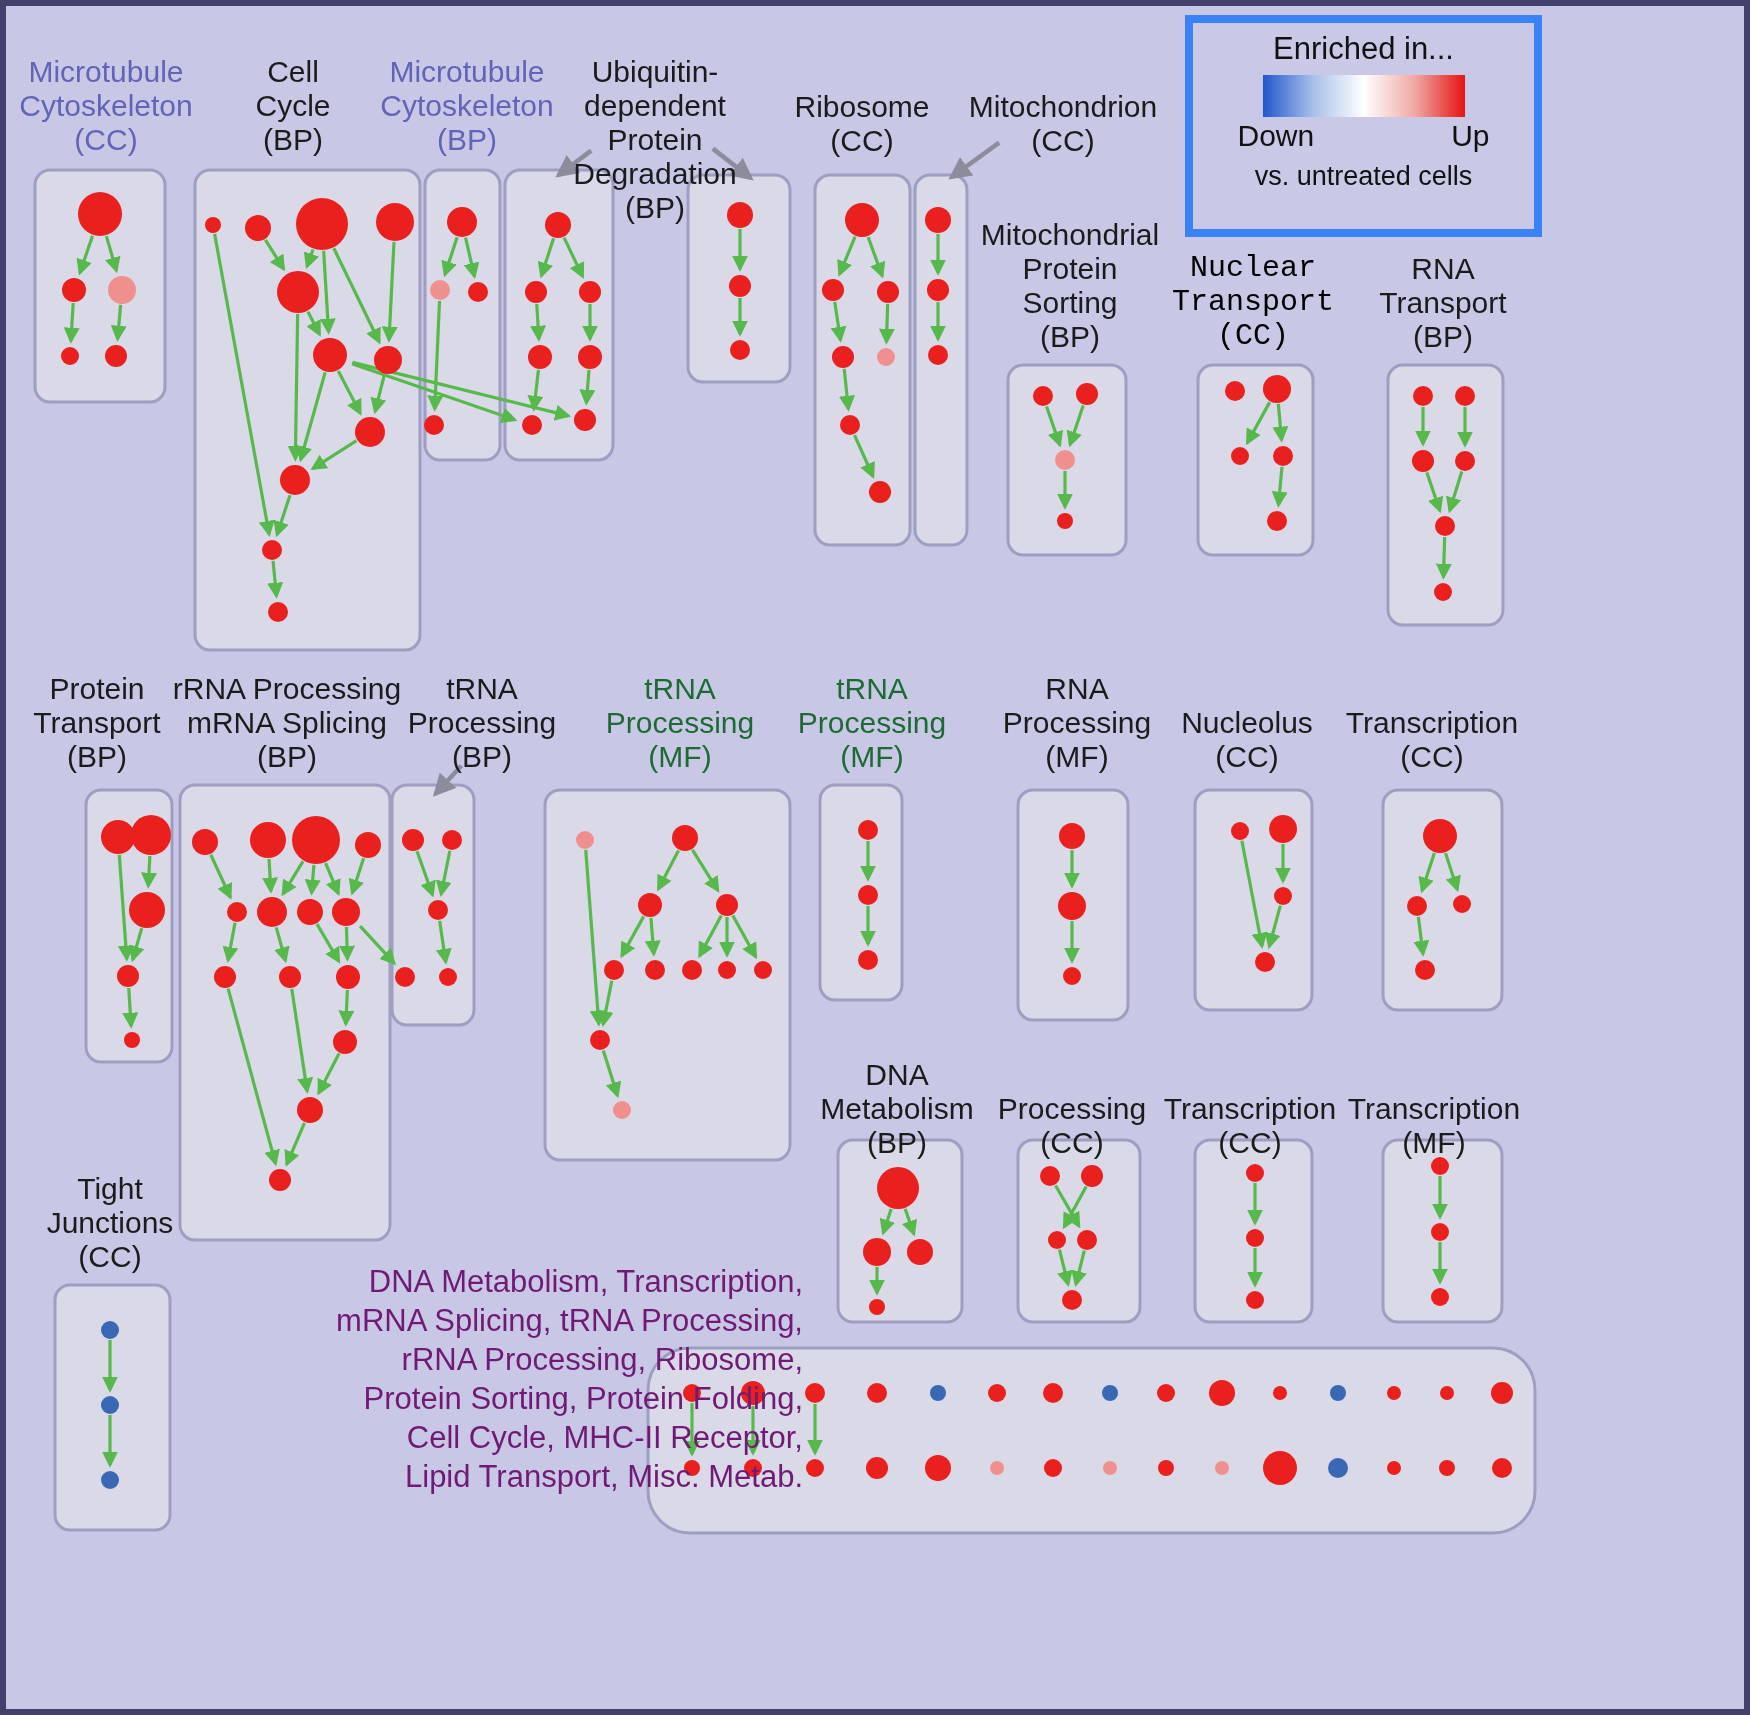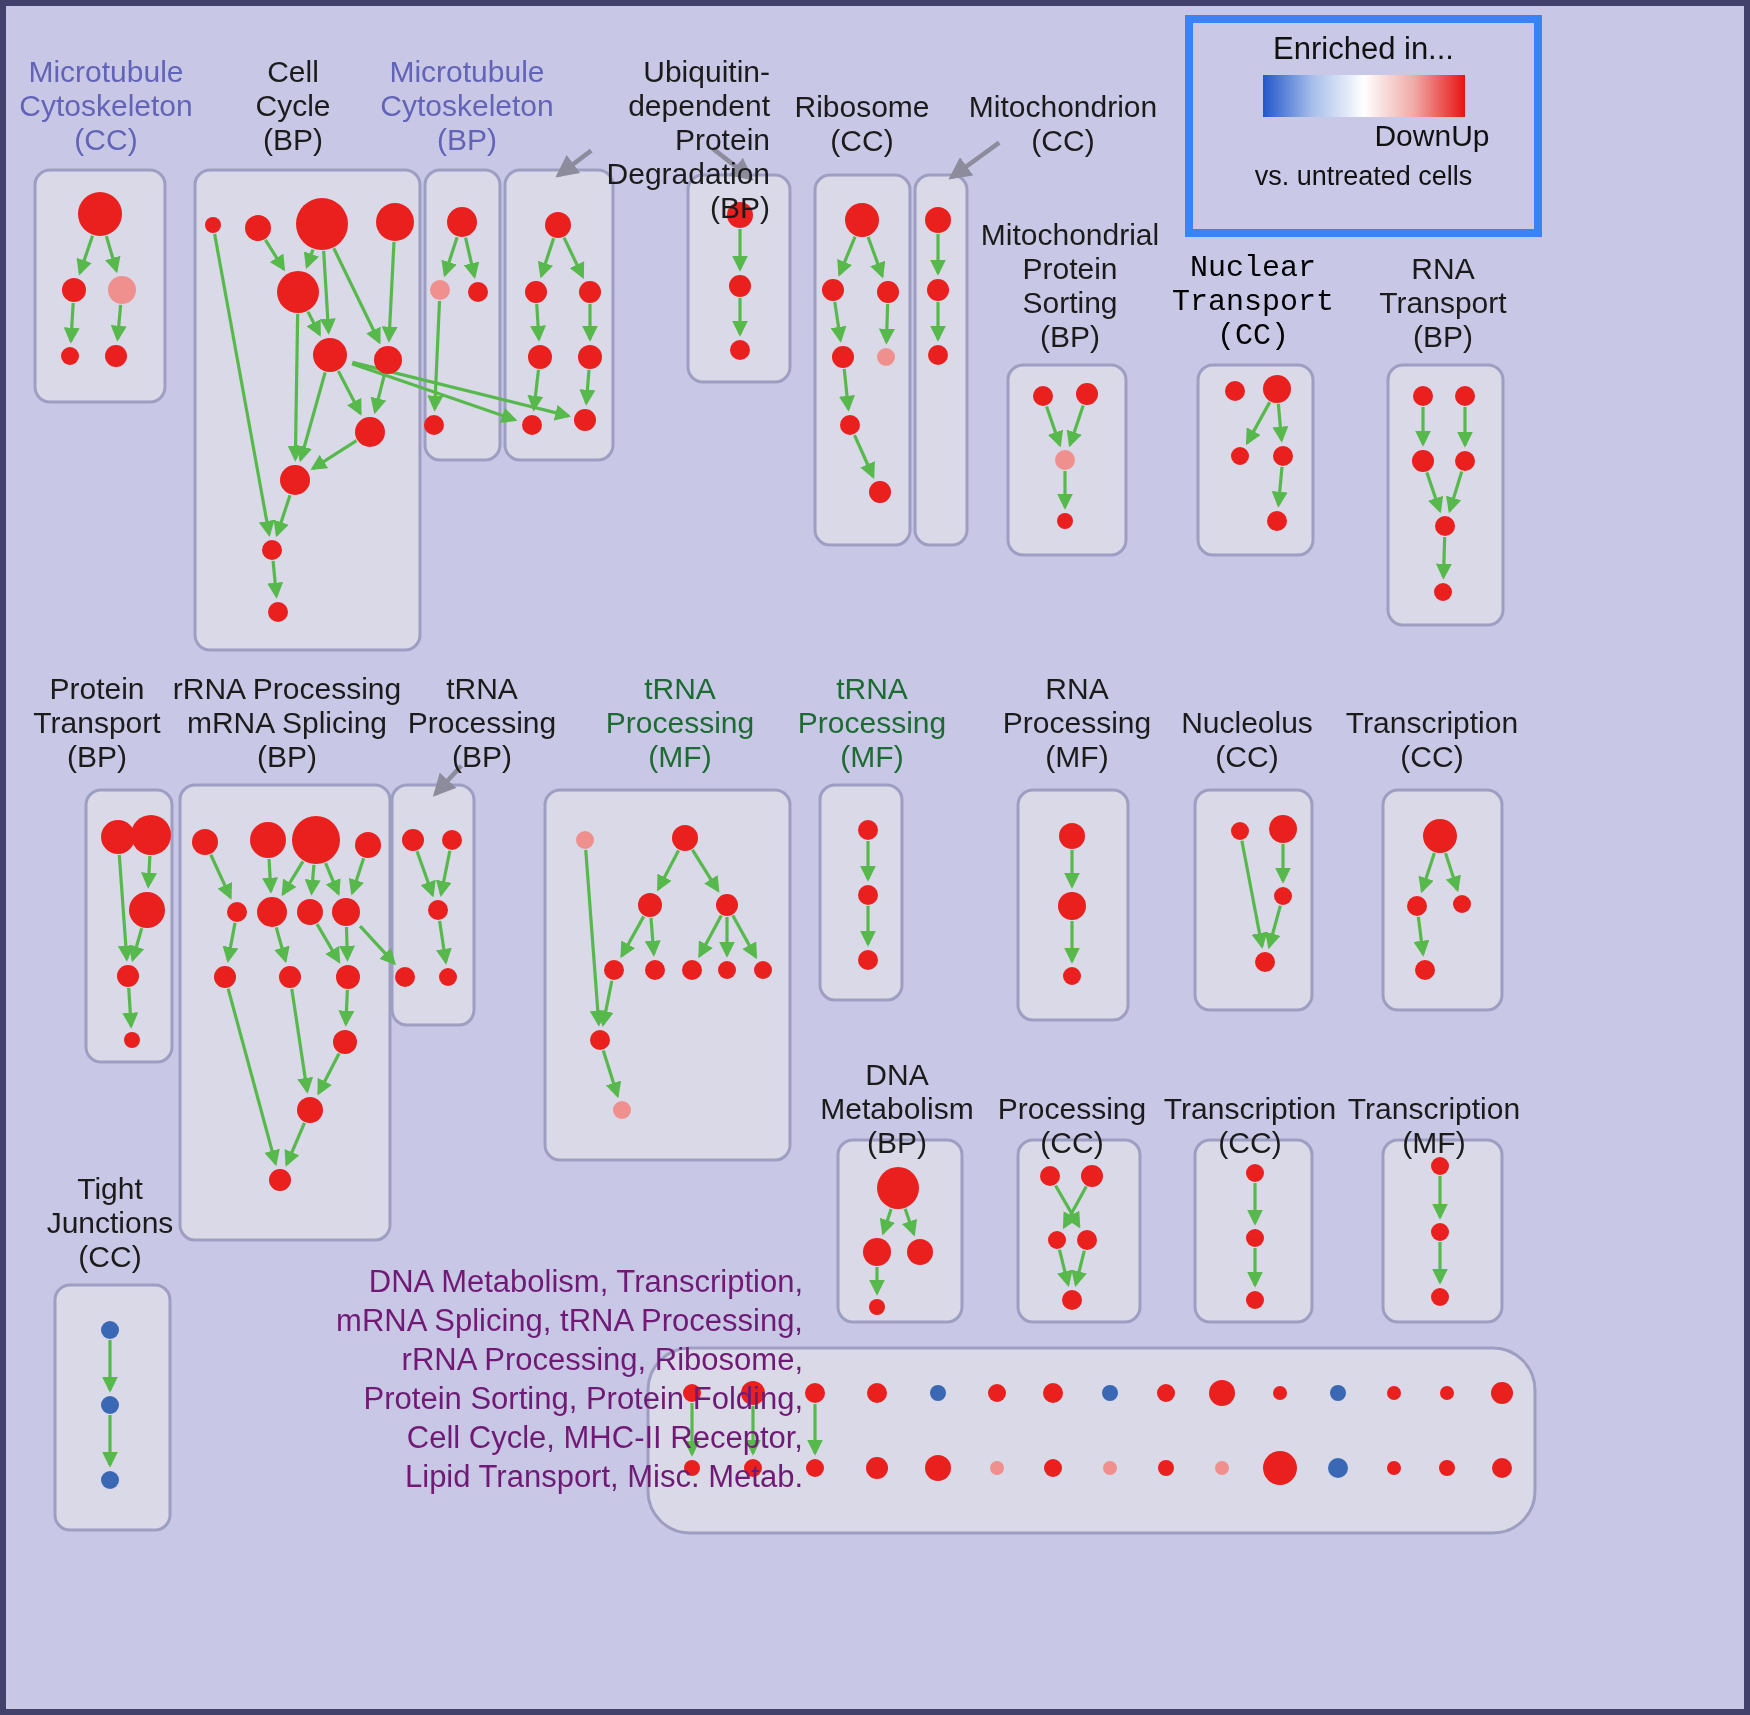--- a/index.html
+++ b/index.html
@@ -9,21 +9,21 @@
   #diagram { position:absolute; left:0; top:0; }
   .label-layer { position:absolute; left:0; top:0; width:100%; height:100%; pointer-events:none; }
   .cluster-label { position:absolute; font-size:30px; line-height:1.13; text-align:center;
                    white-space:pre-line; font-weight:400; }
   .misc-note { position:absolute; left:222px; top:1262px; width:540px; font-size:31px;
                line-height:1.26; color:#701a75; white-space:pre-line; text-align:right;margin-left:41px; }
   .legend { position:absolute; left:1185px; top:15px; width:357px; height:222px;
             border:8px solid #3b82f6; background:#c9c9e7; text-align:center; }
   .legend-title { font-size:31px; color:#111111; margin-top:8px; }
   .legend-bar { width:202px; height:42px; margin:8px auto 2px auto; }
-  .legend-updown { display:flex; justify-content:flex-end; width:252px;
+  .legend-updown { display:flex; justify-content:space-between; width:252px;
                    margin:2px auto 6px auto; font-size:30px; color:#111111; }
   .legend-caption { font-size:27px; color:#111111; line-height:1.3; }
 </style>
 </head>
 <body>
 
 <div class="figure">
   <svg id="diagram" width="1750" height="1715" viewBox="0 0 1750 1715">
       <defs>
         <marker id="ag" viewBox="0 0 6 6" markerWidth="5" markerHeight="5" refX="5" refY="3" orient="auto">
@@ -327,21 +327,21 @@
   <div class="label-layer" id="label-layer">
       <div class="cluster-label" style="left: 1px; top: 55px; width: 210px; color: rgb(99, 99, 184);">Microtubule
 Cytoskeleton
 (CC)</div>
       <div class="cluster-label" style="left: 223px; top: 55px; width: 140px; color: rgb(27, 27, 27);">Cell
 Cycle
 (BP)</div>
       <div class="cluster-label" style="left: 362px; top: 55px; width: 210px; color: rgb(99, 99, 184);">Microtubule
 Cytoskeleton
 (BP)</div>
-      <div class="cluster-label" style="left: 540px; top: 55px; width: 230px; color: rgb(27, 27, 27); text-align: right;">Ubiquitin-
+      <div class="cluster-label" style="left: 540px; top: 55px; width: 230px; color: rgb(27, 27, 27);">Ubiquitin-
 dependent
 Protein
 Degradation
 (BP)</div>
       <div class="cluster-label" style="left: 772px; top: 90px; width: 180px; color: rgb(27, 27, 27); text-align: center;">Ribosome
 (CC)</div>
       <div class="cluster-label" style="left: 943px; top: 90px; width: 240px; color: rgb(27, 27, 27);">Mitochondrion
 (CC)</div>
       <div class="cluster-label" style="left: 960px; top: 218px; width: 220px; color: rgb(27, 27, 27);">Mitochondrial
 Protein

